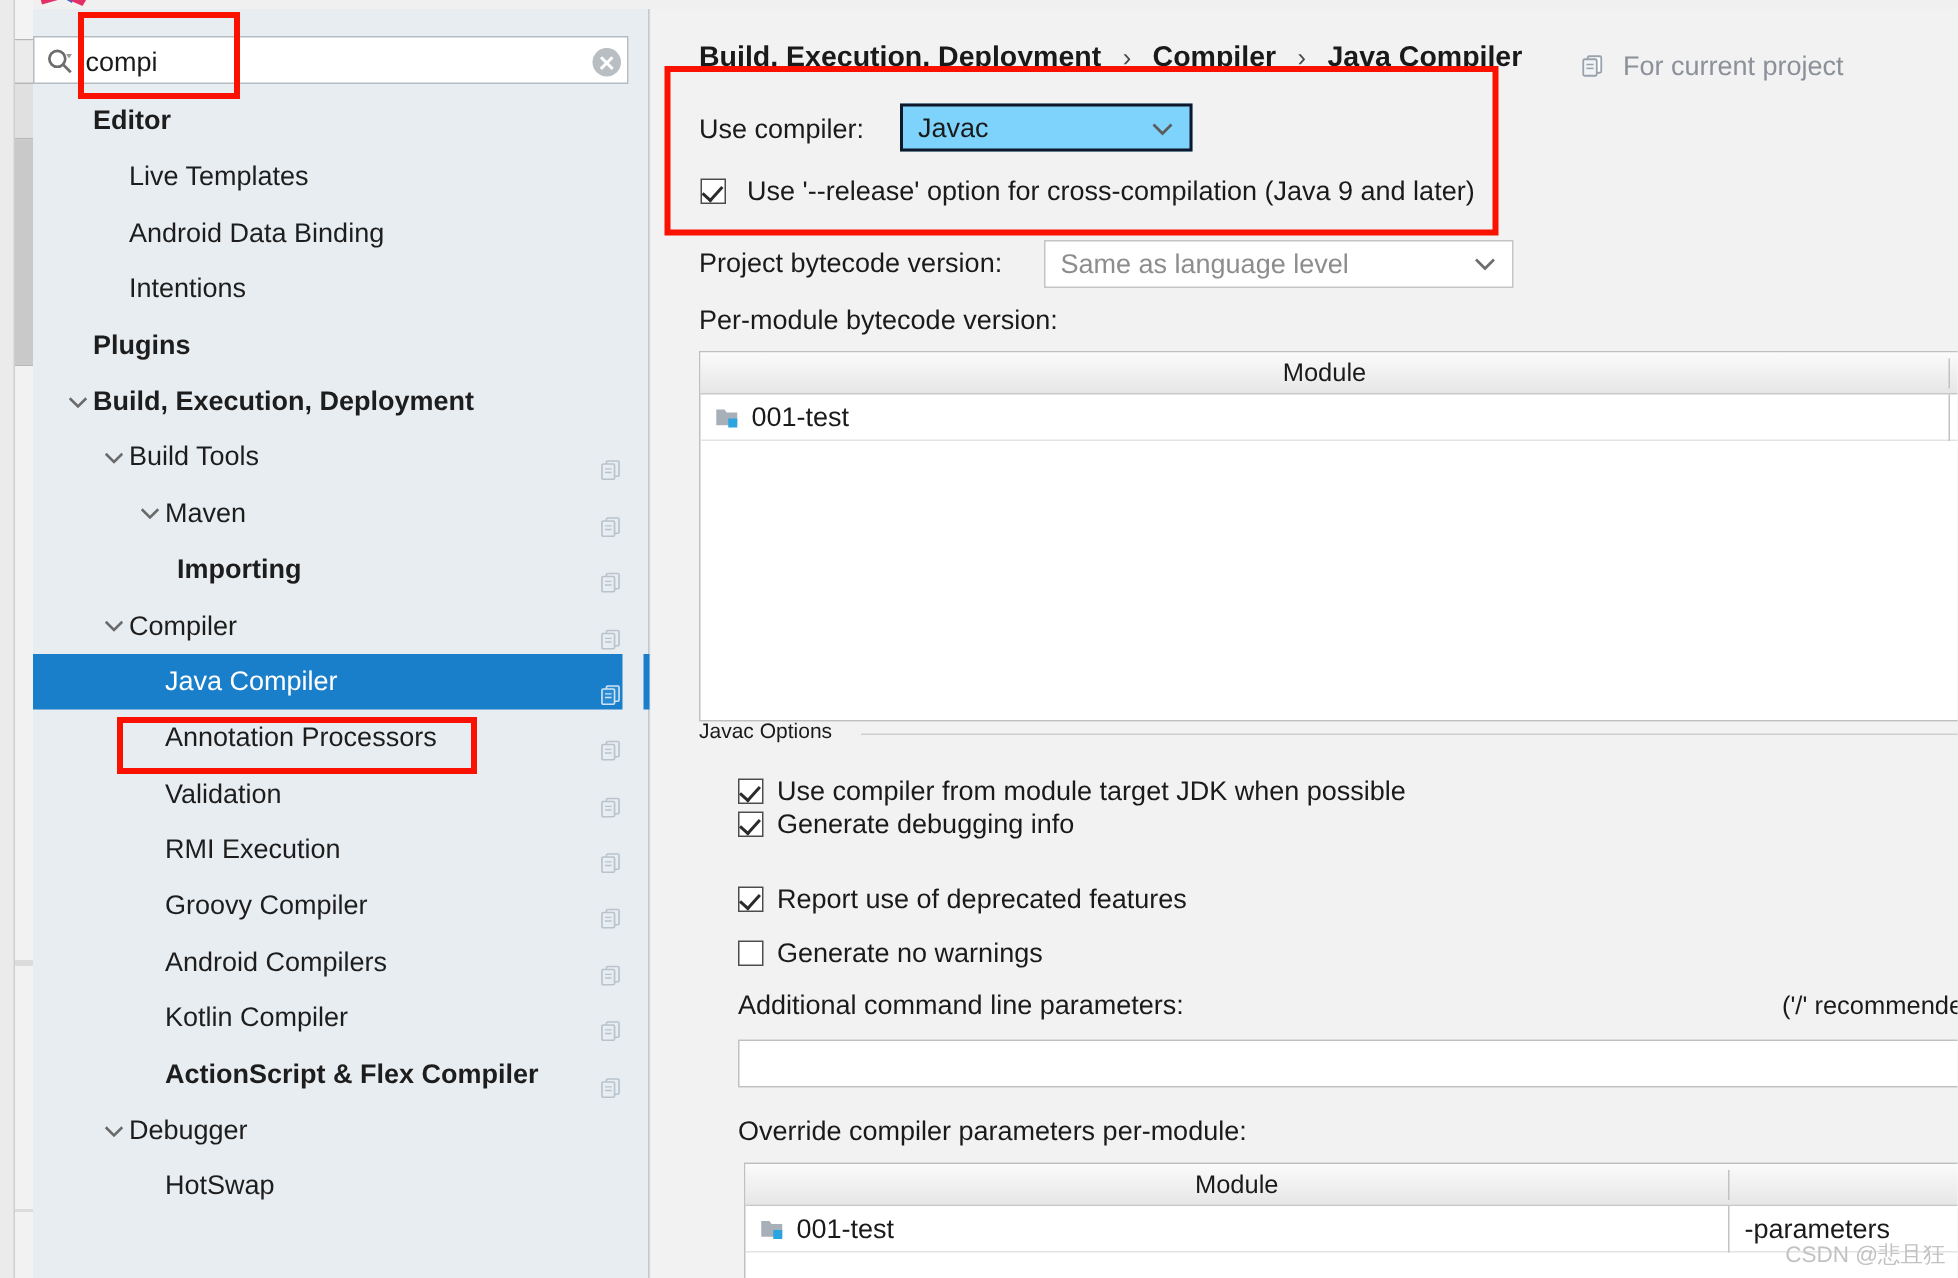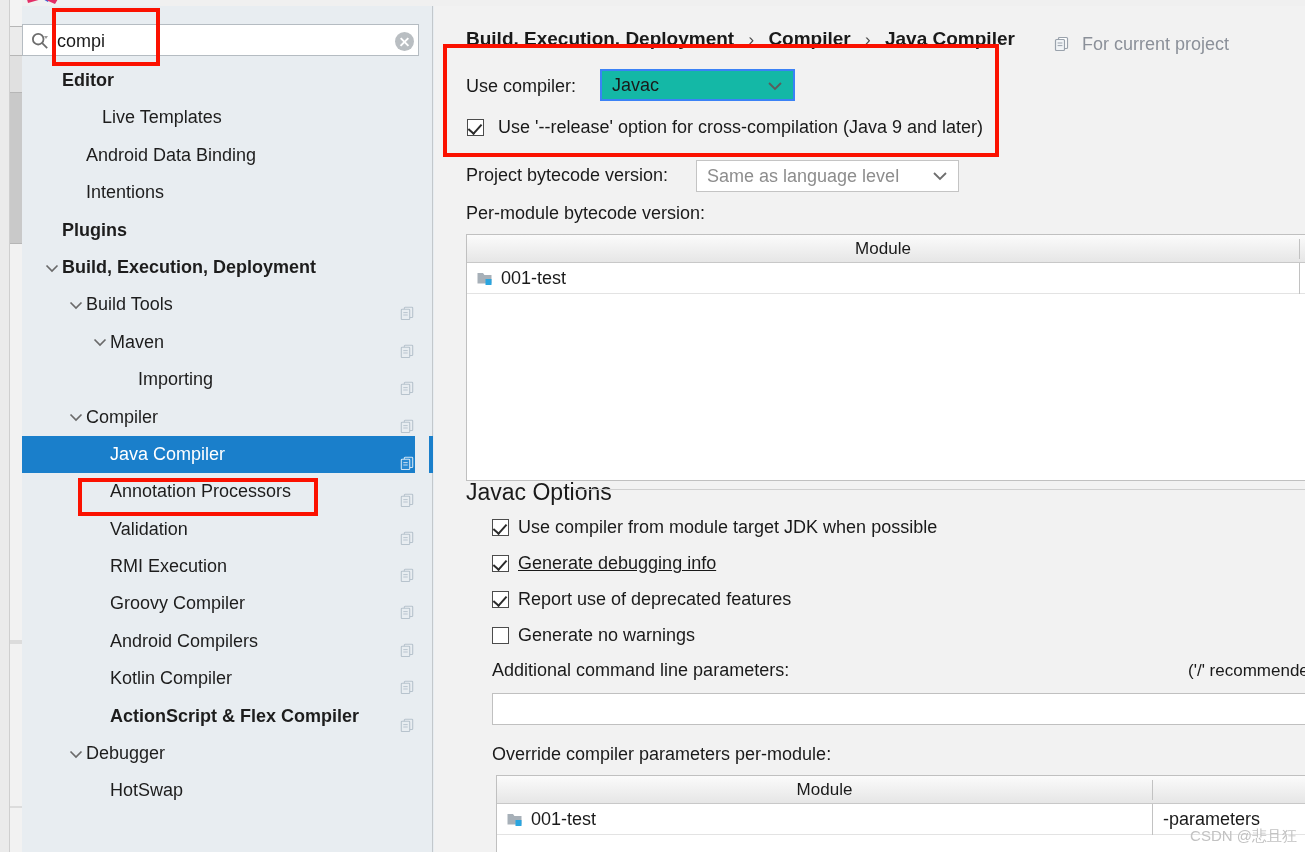--- a/index.html
+++ b/index.html
@@ -84,22 +84,22 @@
   .for-project {
     position: absolute; left: 620px; top: 28px;
     font-size: 18px; color: #8b9099; white-space: nowrap;
   }
   .for-project .ic { display: inline-block; vertical-align: -2px; margin-right: 7px; }
 
   .lbl { position: absolute; font-size: 18px; color: #1a1a1a; white-space: nowrap; }
 
   
   .combo {
-    position: absolute; height: 32px; background: #14b8a6;
-    border: 2px solid #3b82f6; display: flex; align-items: center;
+    position: absolute; height: 32px; background: #7dd3fc;
+    border: 2px solid #0f172a; display: flex; align-items: center;
   }
   .combo .val { padding-left: 10px; font-size: 18px; color: #1a1a1a; white-space: nowrap; }
   .combo .arr { position: absolute; right: 10px; top: 10px; }
   .combo-disabled {
     position: absolute; height: 32px; background: #ffffff; border: 1px solid #c4c4c4;
     display: flex; align-items: center;
   }
   .combo-disabled .val { padding-left: 10px; font-size: 18px; color: #8d8d8d; white-space: nowrap; }
   .combo-disabled .arr { position: absolute; right: 10px; top: 10px; }
 
@@ -122,21 +122,21 @@
     background: linear-gradient(#fbfbfb, #e6e6e6); border-bottom: 1px solid #c8c8c8;
     font-size: 17px; color: #1a1a1a;
   }
   .th { position: absolute; top: 0; text-align: center; }
   .col-div { position: absolute; top: 4px; width: 1px; height: 20px; background: #c2c2c2; }
   .tr { position: relative; height: 31px; line-height: 31px; border-bottom: 1px solid #e3e3e3; }
   .cell { position: absolute; top: 0; font-size: 18px; color: #1a1a1a; white-space: nowrap; }
   .mod-ic { position: absolute; left: 10px; top: 7px; width: 17px; height: 17px; }
 
   
-  .group-sep { position: absolute; font-size: 23px; color: #1a1a1a; white-space: nowrap; }
+  .group-sep { position: absolute; font-size: 14px; color: #1a1a1a; white-space: nowrap; }
   .group-line { position: absolute; height: 1px; background: #cfcfcf; }
 
   
   .text-input {
     position: absolute; background: #ffffff; border: 1px solid #c0c0c0;
     font-family: "Liberation Sans", sans-serif; font-size: 18px; color: #1a1a1a;
     padding-left: 8px; outline: none;
   }
 
   .hint { position: absolute; font-size: 17px; color: #1a1a1a; white-space: nowrap; }
@@ -191,21 +191,21 @@
           <input class="search-input" type="text" value="compi" placeholder="" style="">
           <div class="clear-btn"></div>
         </div>
       </div>
 
       <div class="tree" id="tree">
           <div class="tree-item group">
             <span class="tree-label" style="left: 40px;">Editor</span>
           </div>
           <div class="tree-item">
-            <span class="tree-label" style="left: 80px; text-align: right;">Live Templates</span>
+            <span class="tree-label" style="left: 64px; text-align: right;">Live Templates</span>
           </div>
           <div class="tree-item">
             <span class="tree-label" style="left: 64px;">Android Data Binding</span>
           </div>
           <div class="tree-item">
             <span class="tree-label" style="left: 64px;">Intentions</span>
           </div>
           <div class="tree-item group">
             <span class="tree-label" style="left: 40px;">Plugins</span>
           </div>
@@ -233,21 +233,21 @@
               </svg></span>
             <span class="tree-label" style="left: 88px;">Maven</span>
             <span class="copy-ic"><svg width="15" height="15" viewBox="0 0 15 15">
                 <rect x="4.3" y="1.3" width="8.4" height="10.2" fill="#e8edf1" stroke="#b7c3cd" stroke-width="1.1" rx="0.8"></rect>
                 <rect x="1.3" y="3.3" width="8.4" height="10.2" fill="#e8edf1" stroke="#b7c3cd" stroke-width="1.1" rx="0.8"></rect>
                 <line x1="3.3" y1="6.6" x2="7.7" y2="6.6" stroke="#b7c3cd" stroke-width="0.95"></line>
                 <line x1="3.3" y1="9" x2="7.7" y2="9" stroke="#b7c3cd" stroke-width="0.95"></line>
               </svg></span>
           </div>
           <div class="tree-item">
-            <span class="tree-label" style="left: 116px;">Importing</span>
+            <span class="tree-label" style="left: 96px; font-weight: bold;">Importing</span>
             <span class="copy-ic"><svg width="15" height="15" viewBox="0 0 15 15">
                 <rect x="4.3" y="1.3" width="8.4" height="10.2" fill="#e8edf1" stroke="#b7c3cd" stroke-width="1.1" rx="0.8"></rect>
                 <rect x="1.3" y="3.3" width="8.4" height="10.2" fill="#e8edf1" stroke="#b7c3cd" stroke-width="1.1" rx="0.8"></rect>
                 <line x1="3.3" y1="6.6" x2="7.7" y2="6.6" stroke="#b7c3cd" stroke-width="0.95"></line>
                 <line x1="3.3" y1="9" x2="7.7" y2="9" stroke="#b7c3cd" stroke-width="0.95"></line>
               </svg></span>
           </div>
           <div class="tree-item">
             <span class="tw" style="left: 46px;"><svg width="14" height="9" viewBox="0 0 14 9">
                 <path d="M1.5 1.5 L7 7 L12.5 1.5" fill="none" stroke="#6a6a6a" stroke-width="1.7"></path>
@@ -379,21 +379,21 @@
         </svg>
       </div>
 
       <div class="cb-row" style="left:33px; top:111px;">
         <span class="cb on" id="cb-release"></span>
         <span>Use '--release' option for cross-compilation (Java 9 and later)</span>
       </div>
 
       <div class="lbl" style="left:32px; top:159px;">Project bytecode version:</div>
 
-      <div class="combo-disabled" style="left:262px; top:154px; width:263px;">
+      <div class="combo-disabled" style="left:262px; top:154px; width:313px;">
         <span class="val">Same as language level</span>
         <svg class="arr" width="16" height="11" viewBox="0 0 16 11">
           <path d="M2 2 L8 8 L14 2" fill="none" stroke="#6e6e6e" stroke-width="1.8"></path>
         </svg>
       </div>
 
       <div class="lbl" style="left:32px; top:197px;">Per-module bytecode version:</div>
 
       <div class="tbl" style="left:32px; top:228px; width:855px; height:247px;">
         <div class="tbl-head">
@@ -408,21 +408,21 @@
           <div class="cell" style="left:34px;">001-test</div>
           <div class="col-div" style="left:832px; top:0px; height:31px;"></div>
         </div>
       </div>
 
       <div class="group-sep" style="left:32px; top:473px;">Javac Options</div>
       <div class="group-line" style="left:140px; top:483px; width:747px;"></div>
 
       <div id="javac-checks">
           <div class="cb-row" style="left: 58px; top: 511px;"><span class="cb on"></span><span>Use compiler from module target JDK when possible</span></div>
-          <div class="cb-row" style="left: 58px; top: 547px; text-decoration: underline;"><span class="cb on"></span><span>Generate debugging info</span></div>
+          <div class="cb-row" style="left: 58px; top: 533px;"><span class="cb on"></span><span>Generate debugging info</span></div>
           <div class="cb-row" style="left: 58px; top: 583px;"><span class="cb on"></span><span>Report use of deprecated features</span></div>
           <div class="cb-row" style="left: 58px; top: 619px;"><span class="cb"></span><span>Generate no warnings</span></div>
         </div>
 
       <div class="lbl" style="left:58px; top:654px;">Additional command line parameters:</div>
       <div class="hint" style="left:754px; top:655px;">('/' recommended in pat</div>
       <input class="text-input" style="left: 58px; top: 687px; width: 840px; height: 32px;" type="text" value="">
 
       <div class="lbl" style="left:58px; top:738px;">Override compiler parameters per-module:</div>
 

